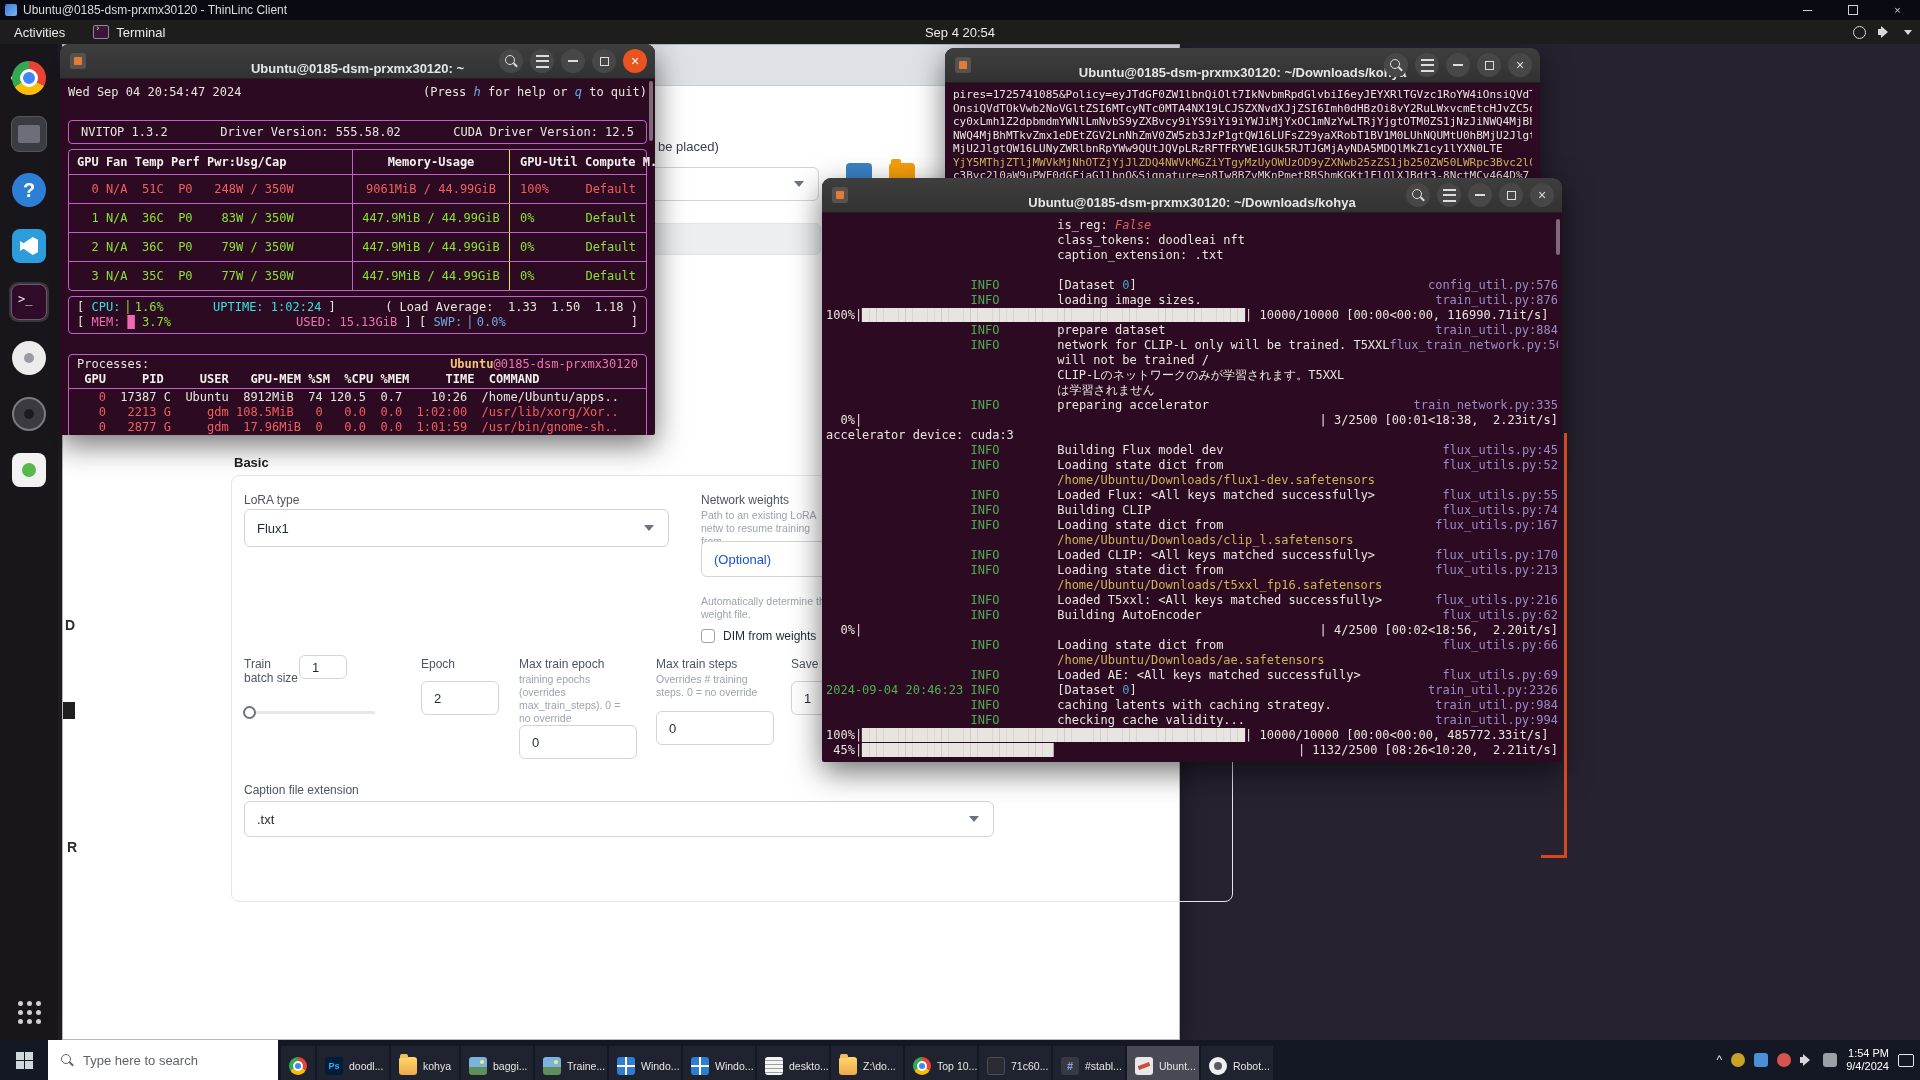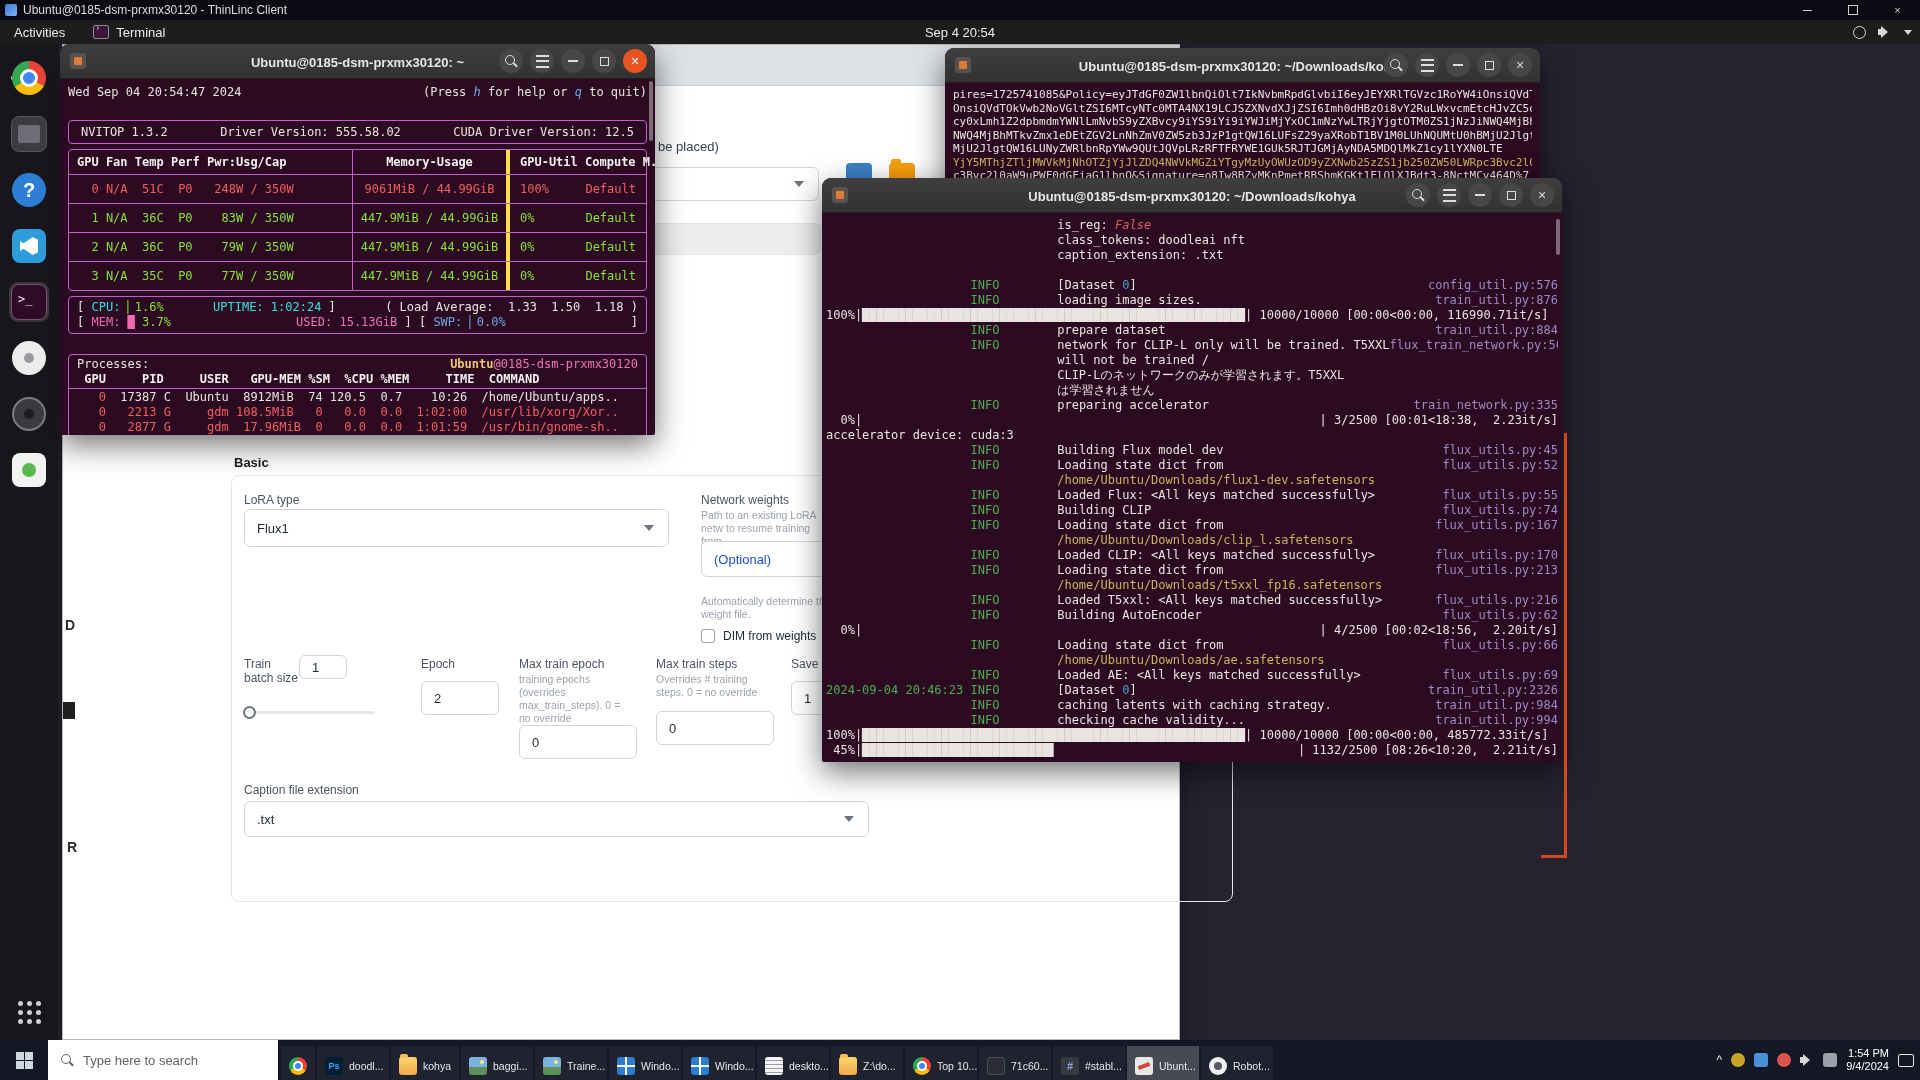--- a/index.html
+++ b/index.html
@@ -82,21 +82,21 @@
   .fb-blue{background:#3b82c4;}
   .fb-orange{background:#f59e0b;}
   .fb-orange::before{content:"";position:absolute;left:2px;top:-4px;width:10px;height:5px;background:#f59e0b;border-radius:2px 2px 0 0;}
   .kh-edgeletter{position:absolute;font-size:14px;color:#2d2d2d;font-weight:bold;}
   .kh-edgesq{position:absolute;width:12px;height:17px;background:#1f1f1f;}
 
   
   .twin{position:absolute;background:#2c0b22;border-radius:9px 9px 2px 2px;
     box-shadow:0 10px 30px rgba(0,0,0,.55);overflow:hidden;}
   .ttl{position:relative;height:34px;background:linear-gradient(#3e3e3e,#323232);border-bottom:1px solid #202020;}
-  .ttl-title{position:absolute;left:50%;top:6px;transform:translateX(-50%);height:24px;display:flex;align-items:center;
+  .ttl-title{position:absolute;left:50%;top:12px;transform:translateX(-50%);height:24px;display:flex;align-items:center;
     color:#e6e6e6;font-size:13px;font-weight:bold;white-space:nowrap;}
   .twin-ic{position:absolute;left:10px;top:9px;width:16px;height:16px;border-radius:3px;background:#57524f;}
   .twin-ic::after{content:"";position:absolute;left:4px;top:4px;width:8px;height:8px;background:#e07b39;border-radius:1px;}
   .wbtns{position:absolute;right:8px;top:5px;display:flex;}
   .wb{width:24px;height:24px;border-radius:50%;background:#474747;margin-left:7px;display:flex;align-items:center;justify-content:center;color:#ddd;font-size:14px;}
   .wb.close-orange{background:#e95420;color:#fff;}
   .mag{position:relative;width:14px;height:14px;}
   .mag::before{content:"";position:absolute;left:1px;top:1px;width:8px;height:8px;border:1.5px solid #ddd;border-radius:50%;}
   .mag::after{content:"";position:absolute;left:9px;top:10px;width:5px;height:1.5px;background:#ddd;transform:rotate(45deg);}
   .hmb{width:13px;height:9px;border-top:2px solid #ddd;border-bottom:2px solid #ddd;
@@ -130,21 +130,21 @@
   #t1body{height:357px;padding:6px 8px;font-size:12px;box-sizing:border-box;}
   #t1body .rl{height:15px;line-height:15px;}
   .t1top{margin-bottom:20px;text-align:center;}
   .nvbox{border:1px solid #c061cb;border-radius:4px;box-sizing:border-box;}
   .vbox{display:flex;justify-content:space-between;padding:4px 12px;color:#e8e4df;margin-bottom:5px;font-size:12px;}
   .gpubox{margin-bottom:5px;}
   .grow{display:grid;grid-template-columns:283px 158px 1fr;align-items:center;height:28px;}
   .grow.ghead{height:24px;color:#f3f0ec;font-weight:bold;}
   .grow + .grow{border-top:1px solid #c061cb;}
   .gc1{padding-left:8px;white-space:pre;overflow:hidden;}
-  .gc2{text-align:center;border-left:1px solid #c061cb;border-right:4px solid #fde047;height:100%;display:flex;align-items:center;justify-content:center;white-space:pre;}
+  .gc2{text-align:center;border-left:1px solid #c061cb;border-right:1px solid #fde047;height:100%;display:flex;align-items:center;justify-content:center;white-space:pre;}
   .gc3,.gc3h{padding:0 10px;display:flex;justify-content:space-between;white-space:pre;}
   .gc3h{justify-content:center;}
   .hot .gc1,.hot .gc2,.hot .gc3{color:#f25e5e;}
   .cool .gc1,.cool .gc2,.cool .gc3{color:#8ae234;}
   .statsbox{padding:3px 8px;margin-bottom:20px;}
   .statsbox .rl{height:17px;line-height:17px;}
   .procbox{padding:2px 8px;}
   .psep{border-top:1px solid #c061cb;margin:1px -8px;}
 
   
@@ -290,21 +290,21 @@
       <div class="kh-input" style="left:593px;top:666px;width:118px;height:34px;">
         <span>0</span>
       </div>
 
       <span class="kh-label" style="left:728px;top:612px;">Save e</span>
       <div class="kh-input" style="left:728px;top:636px;width:94px;height:34px;">
         <span>1</span>
       </div>
 
       <span class="kh-label" style="left:181px;top:738px;">Caption file extension</span>
-      <div class="kh-input" style="left:181px;top:756px;width:625px;height:36px;">
+      <div class="kh-input" style="left:181px;top:756px;width:750px;height:36px;">
         <span>.txt</span>
         <span class="kh-caret"></span>
       </div>
     </div>
 
     <div class="twin" id="term2">
       <div class="ttl">
         <span class="twin-ic"></span>
         <span class="ttl-title">Ubuntu@0185-dsm-prxmx30120: ~/Downloads/kohya</span>
         <span class="wbtns">

